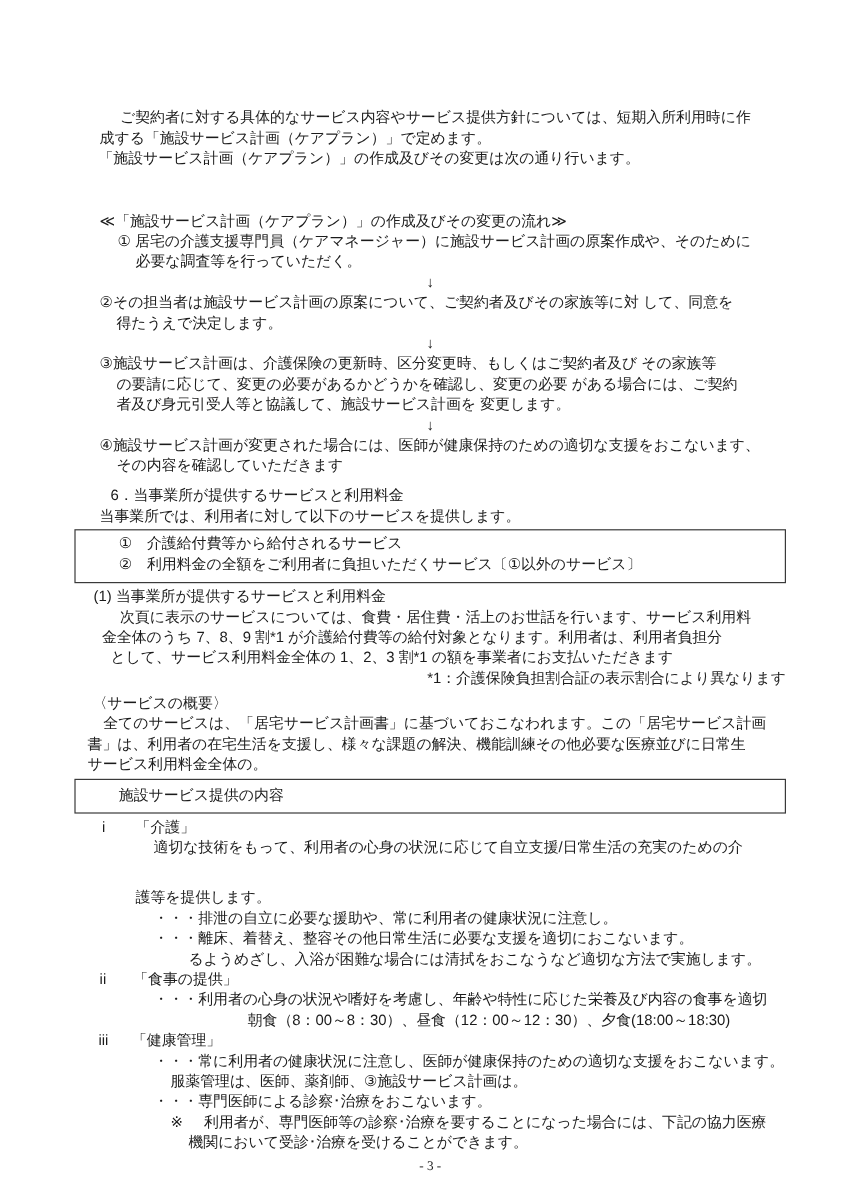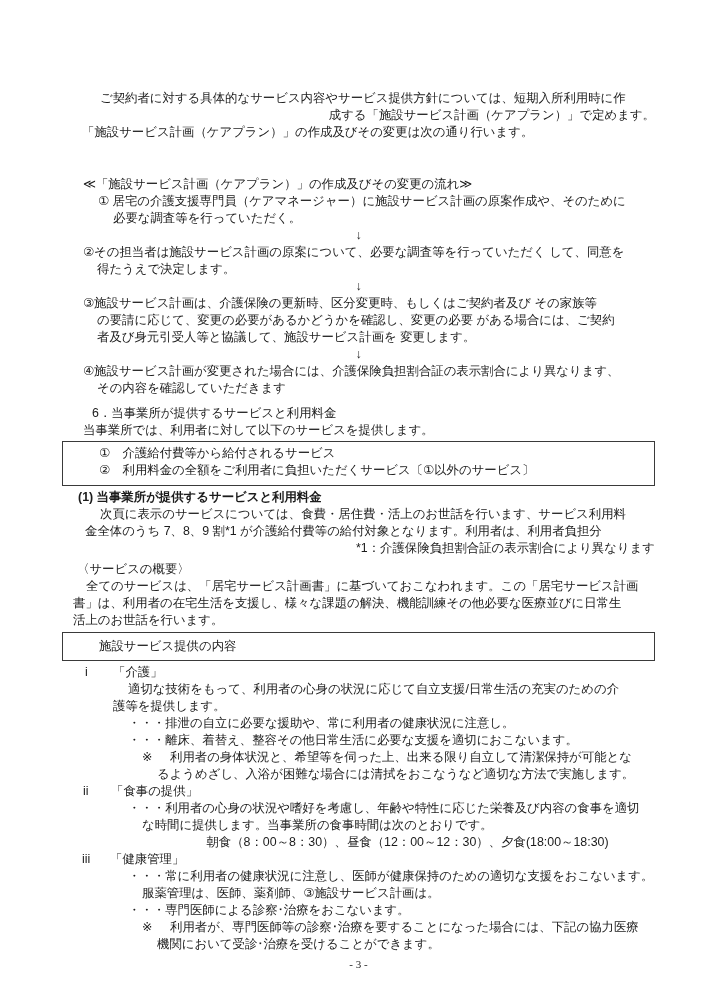--- a/index.html
+++ b/index.html
@@ -25,81 +25,80 @@
   .sec-services{margin-top:3px;}
   .page-number{margin-top:3px;text-align:center;font-size:11px;font-family:"Liberation Serif","DejaVu Serif",serif;color:#222;}
 </style>
 </head>
 <body>
 
 <div class="page">
 
   <div class="sec-intro">
       <div class="line" style="padding-left: 38px; margin-top: 29px;">ご契約者に対する具体的なサービス内容やサービス提供方針については、短期入所利用時に作</div>
-      <div class="line" style="padding-left: 21px; text-align: right;">成する「施設サービス計画（ケアプラン）」で定めます。</div>
+      <div class="line" style="padding-left: 21px;">成する「施設サービス計画（ケアプラン）」で定めます。</div>
       <div class="line" style="padding-left: 20px;">「施設サービス計画（ケアプラン）」の作成及びその変更は次の通り行います。</div>
     </div>
 
   <div class="sec-flow">
     <div class="line flow-title">≪「施設サービス計画（ケアプラン）」の作成及びその変更の流れ≫</div>
     <div>
         <div class="line" style="padding-left: 36px;">① 居宅の介護支援専門員（ケアマネージャー）に施設サービス計画の原案作成や、そのために</div>
         <div class="line" style="padding-left: 51px;">必要な調査等を行っていただく。</div>
         <div class="line center">↓</div>
-        <div class="line" style="padding-left: 21px;">②その担当者は施設サービス計画の原案について、必要な調査等を行っていただく して、同意を</div>
+        <div class="line" style="padding-left: 21px;">②その担当者は施設サービス計画の原案について、ご契約者及びその家族等に対 して、同意を</div>
         <div class="line" style="padding-left: 35px;">得たうえで決定します。</div>
         <div class="line center">↓</div>
         <div class="line" style="padding-left: 21px;">③施設サービス計画は、介護保険の更新時、区分変更時、もしくはご契約者及び その家族等</div>
         <div class="line" style="padding-left: 35px;">の要請に応じて、変更の必要があるかどうかを確認し、変更の必要 がある場合には、ご契約</div>
         <div class="line" style="padding-left: 35px;">者及び身元引受人等と協議して、施設サービス計画を 変更します。</div>
         <div class="line center">↓</div>
-        <div class="line" style="padding-left: 21px;">④施設サービス計画が変更された場合には、介護保険負担割合証の表示割合により異なります、</div>
+        <div class="line" style="padding-left: 21px;">④施設サービス計画が変更された場合には、医師が健康保持のための適切な支援をおこないます、</div>
         <div class="line" style="padding-left: 35px;">その内容を確認していただきます</div>
       </div>
   </div>
 
   <div class="sec-heading6">
       <div class="line" style="padding-left: 30px;">6．当事業所が提供するサービスと利用料金</div>
       <div class="line" style="padding-left: 21px;">当事業所では、利用者に対して以下のサービスを提供します。</div>
     </div>
 
   <div class="box">
       <div class="line" style="padding-left: 36px;">①　介護給付費等から給付されるサービス</div>
       <div class="line" style="padding-left: 36px;">②　利用料金の全額をご利用者に負担いただくサービス〔①以外のサービス〕</div>
     </div>
 
   <div class="sec-fee">
-      <div class="line" style="padding-left: 16px; font-weight: bold;">(1) 当事業所が提供するサービスと利用料金</div>
+      <div class="line" style="padding-left: 16px;">(1) 当事業所が提供するサービスと利用料金</div>
       <div class="line" style="padding-left: 38px;">次頁に表示のサービスについては、食費・居住費・活上のお世話を行います、サービス利用料</div>
       <div class="line" style="padding-left: 23px;">金全体のうち 7、8、9 割*1 が介護給付費等の給付対象となります。利用者は、利用者負担分</div>
+      <div class="line" style="padding-left: 30px;">として、サービス利用料金全体の 1、2、3 割*1 の額を事業者にお支払いただきます</div>
       <div class="line right">*1：介護保険負担割合証の表示割合により異なります</div>
     </div>
 
   <div class="sec-overview">
       <div class="line" style="padding-left: 15px;">〈サービスの概要〉</div>
       <div class="line" style="padding-left: 24px;">全てのサービスは、「居宅サービス計画書」に基づいておこなわれます。この「居宅サービス計画</div>
       <div class="line" style="padding-left: 11px;">書」は、利用者の在宅生活を支援し、様々な課題の解決、機能訓練その他必要な医療並びに日常生</div>
-      <div class="line" style="padding-left: 11px;">活上のお世話を行います。</div>
+      <div class="line" style="padding-left: 11px;">サービス利用料金全体の。</div>
     </div>
 
   <div class="box-title">
     <div class="line">施設サービス提供の内容</div>
   </div>
 
   <div class="sec-services">
       <div class="line" style="padding-left: 23px;"><span class="marker">i</span>「介護」</div>
       <div class="line" style="padding-left: 66px;">適切な技術をもって、利用者の心身の状況に応じて自立支援/日常生活の充実のための介</div>
-      <div class="line" style="padding-left: 51px;">護等を提供します。</div>
+      <div class="line" style="padding-left: 51px; margin-top: 25px;">護等を提供します。</div>
       <div class="line" style="padding-left: 66px;">・・・排泄の自立に必要な援助や、常に利用者の健康状況に注意し。</div>
       <div class="line" style="padding-left: 66px;">・・・離床、着替え、整容その他日常生活に必要な支援を適切におこないます。</div>
-      <div class="line" style="padding-left: 80px;"><span class="marker">※</span>利用者の身体状況と、希望等を伺った上、出来る限り自立して清潔保持が可能とな</div>
       <div class="line" style="padding-left: 95px;">るようめざし、入浴が困難な場合には清拭をおこなうなど適切な方法で実施します。</div>
       <div class="line" style="padding-left: 21px;"><span class="marker">ii</span>「食事の提供」</div>
       <div class="line" style="padding-left: 66px;">・・・利用者の心身の状況や嗜好を考慮し、年齢や特性に応じた栄養及び内容の食事を適切</div>
-      <div class="line" style="padding-left: 80px;">な時間に提供します。当事業所の食事時間は次のとおりです。</div>
       <div class="line" style="padding-left: 98px; text-align: center;">朝食（8：00～8：30）、昼食（12：00～12：30）、夕食(18:00～18:30)</div>
       <div class="line" style="padding-left: 20px;"><span class="marker">iii</span>「健康管理」</div>
       <div class="line" style="padding-left: 66px;">・・・常に利用者の健康状況に注意し、医師が健康保持のための適切な支援をおこないます。</div>
       <div class="line" style="padding-left: 80px;">服薬管理は、医師、薬剤師、③施設サービス計画は。</div>
       <div class="line" style="padding-left: 66px;">・・・専門医師による診察･治療をおこないます。</div>
       <div class="line" style="padding-left: 80px;"><span class="marker">※</span>利用者が、専門医師等の診察･治療を要することになった場合には、下記の協力医療</div>
       <div class="line" style="padding-left: 95px;">機関において受診･治療を受けることができます。</div>
     </div>
 
   <div class="page-number">- 3 -</div>

